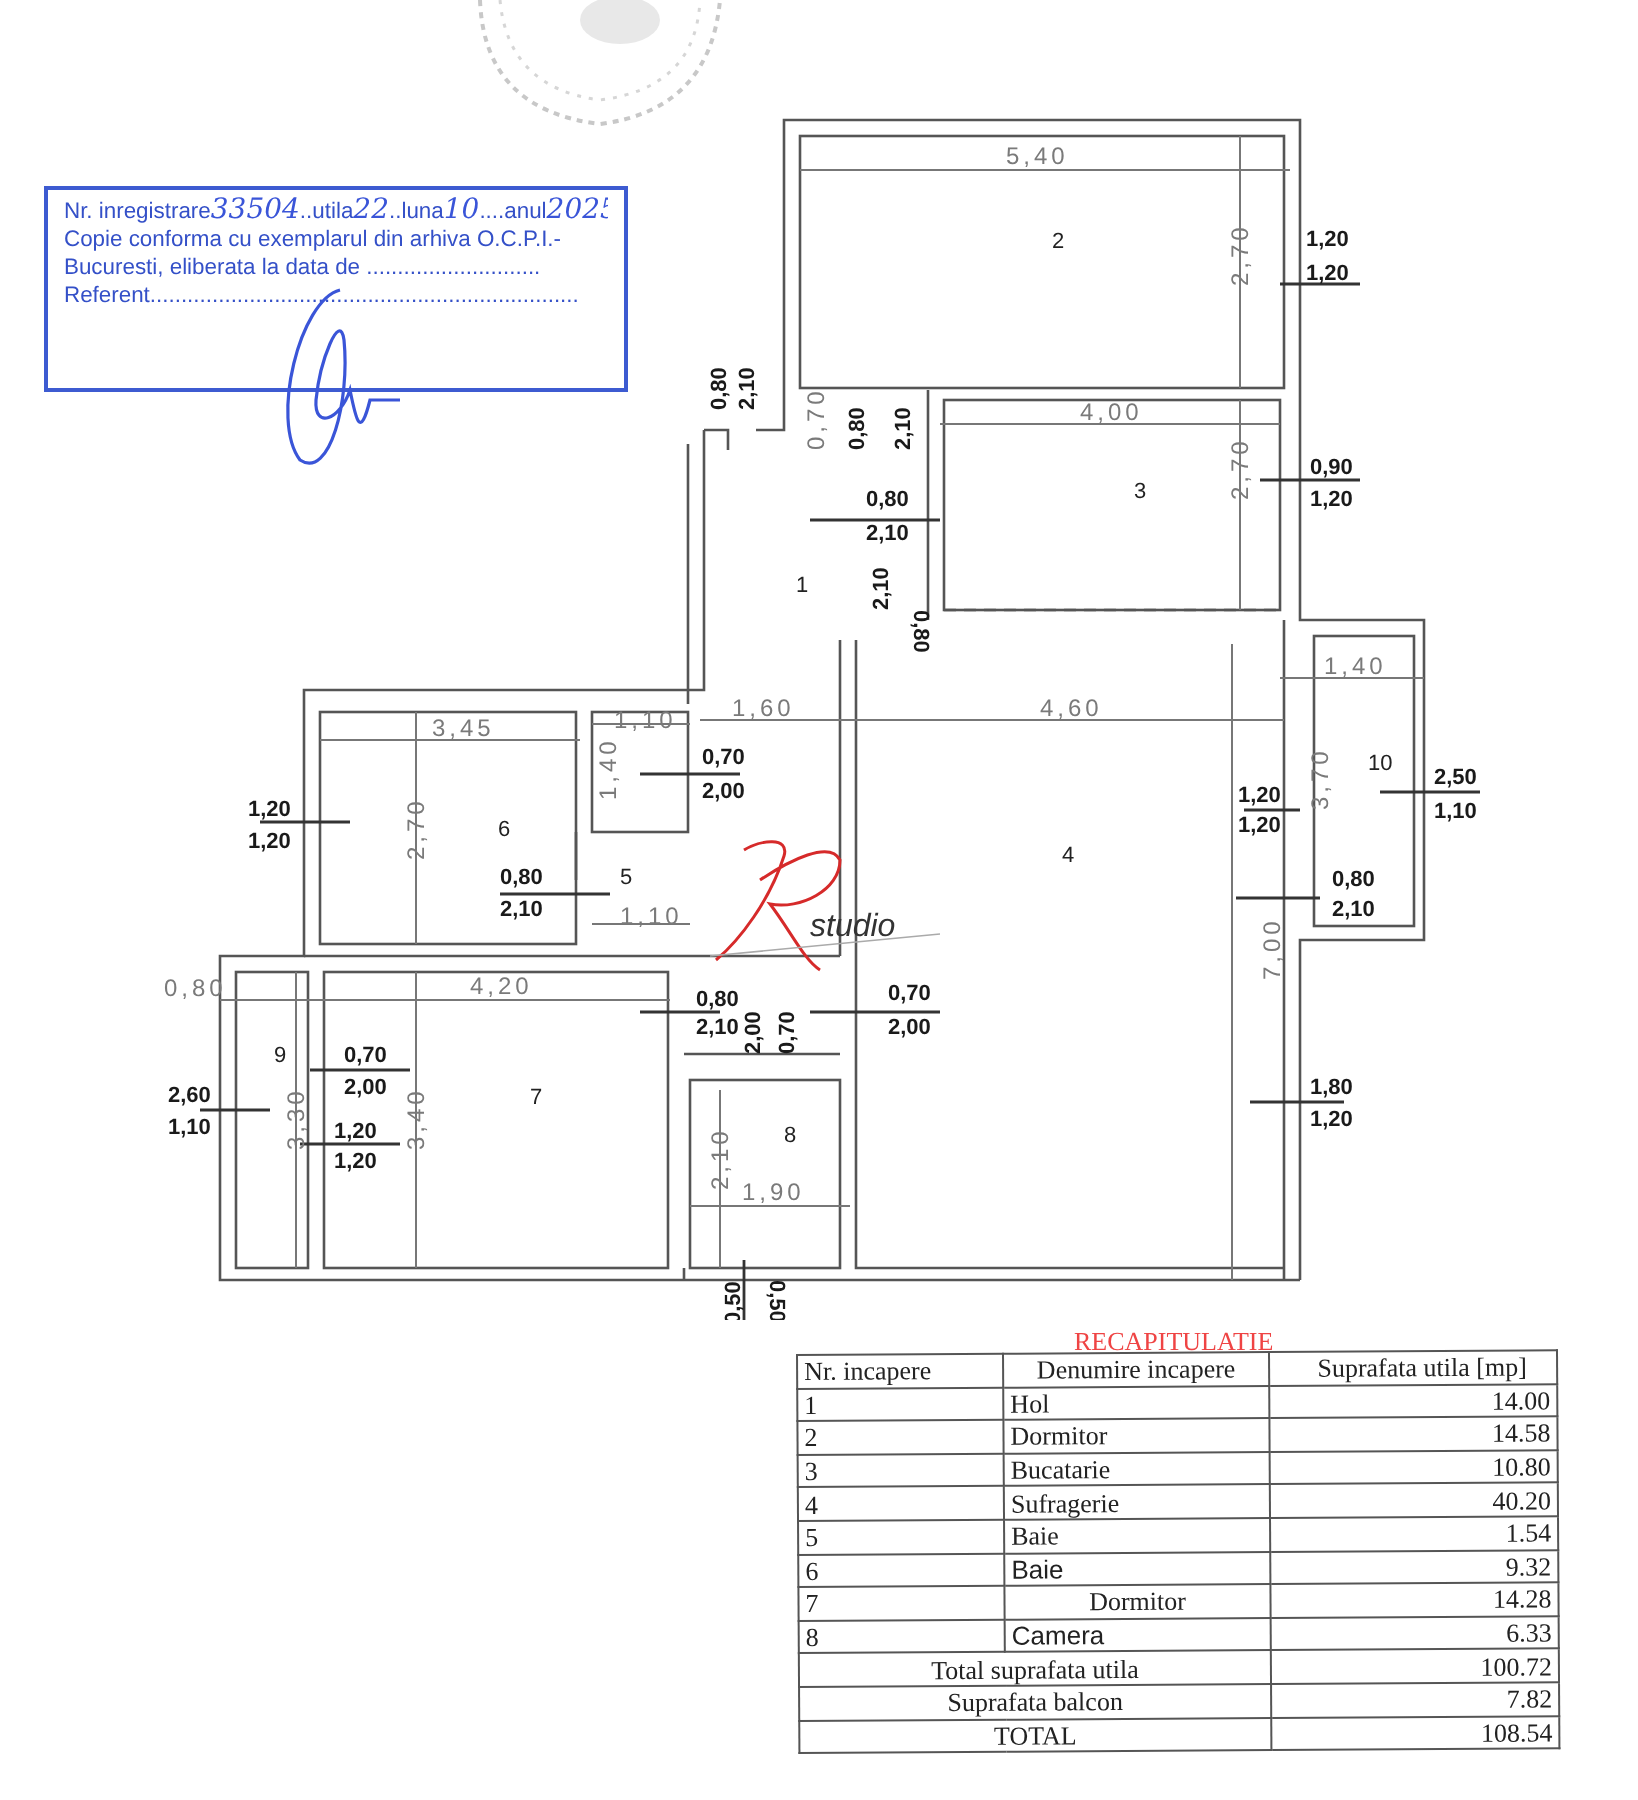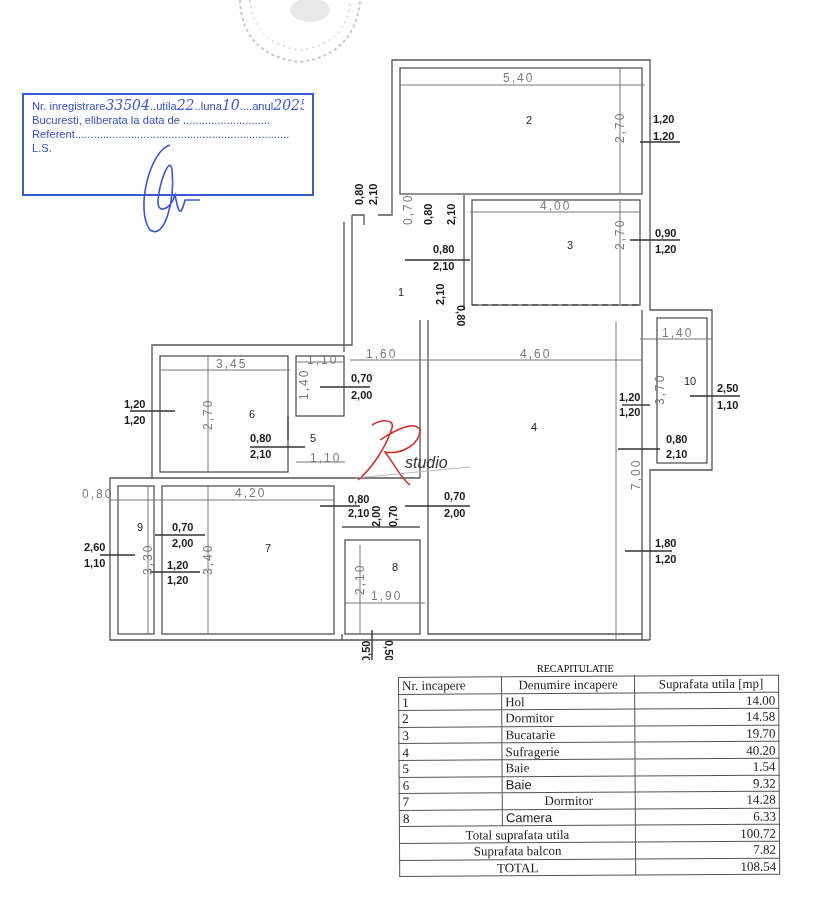--- a/index.html
+++ b/index.html
@@ -8,21 +8,21 @@
   svg text { font-family:"Liberation Sans", sans-serif; }
   .dim { fill:#7a7a7a; font-size:12px; letter-spacing:2px; font-family:"DejaVu Sans Mono", monospace; }
   .lbl { fill:#222; font-size:11px; }
   .hand { fill:#1a1a1a; font-size:11px; font-weight:bold; font-family:"DejaVu Sans Condensed","DejaVu Sans", sans-serif; }
   
   .stamp { left:22px; top:93px; width:292px; height:103px; border:2px solid #3d5bd1; color:#3450c8;
            font-size:11.2px; line-height:14px; padding:3px 8px; box-sizing:border-box; }
   .stamp div { white-space:nowrap; overflow:hidden; }
   .hw { color:#3a55d8; font-family:"DejaVu Serif", serif; font-style:italic; font-size:14px; }
   
-  .tbl-title { left:537px; top:663px; font-family:"Liberation Serif", serif; font-size:10px; color:#000000; }
+  .tbl-title { left:537px; top:663px; font-family:"Liberation Serif", serif; font-size:13px; color:#ef4444; }
   table.recap { position:absolute; left:398px; top:677px; border-collapse:collapse; font-family:"Liberation Serif", serif;
                 font-size:13px; color:#222; transform:rotate(-0.35deg); transform-origin:left top; }
   table.recap td { border:1px solid #555; padding:0 3px; height:15.6px; line-height:15px; }
   table.recap td.c1 { width:96px; }
   table.recap td.c2 { width:126px; }
   table.recap td.c3 { width:128px; text-align:right;padding-left:12px; }
   table.recap td.sans { font-family:"Liberation Sans", sans-serif; font-size:13px; }
   table.recap td.mid { text-align:center; }
 </style>
 </head>
@@ -31,23 +31,23 @@
 <svg class="abs" style="left:230px;top:0;" width="140" height="70">
   <path d="M10,0 Q12,55 70,62 Q125,55 130,0" fill="none" stroke="#c8c8c8" stroke-width="2" stroke-dasharray="3,3"></path>
   <path d="M20,0 Q24,44 70,50 Q118,44 120,0" fill="none" stroke="#d6d6d6" stroke-width="1.5" stroke-dasharray="2,4"></path>
   <ellipse cx="80" cy="10" rx="20" ry="12" fill="#e8e8e8"></ellipse>
 </svg>
 
 <div class="abs stamp">
   <div>
     <span>Nr. inregistrare</span><span class="hw">33504</span><span>..</span><span>utila</span><span class="hw">22</span><span>..</span><span>luna</span><span class="hw">10</span><span>....</span><span>anul</span><span class="hw">2025</span>
   </div>
+  <div>Copie conforma cu exemplarul din arhiva O.C.P.I.-</div>
   <div>Bucuresti, eliberata la data de ............................</div>
   <div>Referent.....................................................................</div>
-  <div>L.S.</div>
 </div>
 
 <svg class="abs" style="left:130px;top:140px;" width="80" height="100">
   <path d="M40,5 C20,10 5,70 20,90 C35,100 45,60 42,30 C40,15 30,40 28,60 C27,75 40,70 45,55 C48,70 50,80 55,60 L70,60" fill="none" stroke="#3a55d8" stroke-width="1.6"></path>
 </svg>
 
 <svg class="abs" style="left:0;top:0;" width="819" height="660">
   <g fill="none" stroke="#555" stroke-width="1.3">
 
     <polyline points="392,195 392,60 650,60 650,195"></polyline>
@@ -226,21 +226,21 @@
     <td class="c3">14.00</td>
   </tr>
   <tr>
     <td class="c1">2</td>
     <td class="c2">Dormitor</td>
     <td class="c3">14.58</td>
   </tr>
   <tr>
     <td class="c1">3</td>
     <td class="c2">Bucatarie</td>
-    <td class="c3">19.70</td>
+    <td class="c3">10.80</td>
   </tr>
   <tr>
     <td class="c1">4</td>
     <td class="c2">Sufragerie</td>
     <td class="c3">40.20</td>
   </tr>
   <tr>
     <td class="c1">5</td>
     <td class="c2">Baie</td>
     <td class="c3">1.54</td>

